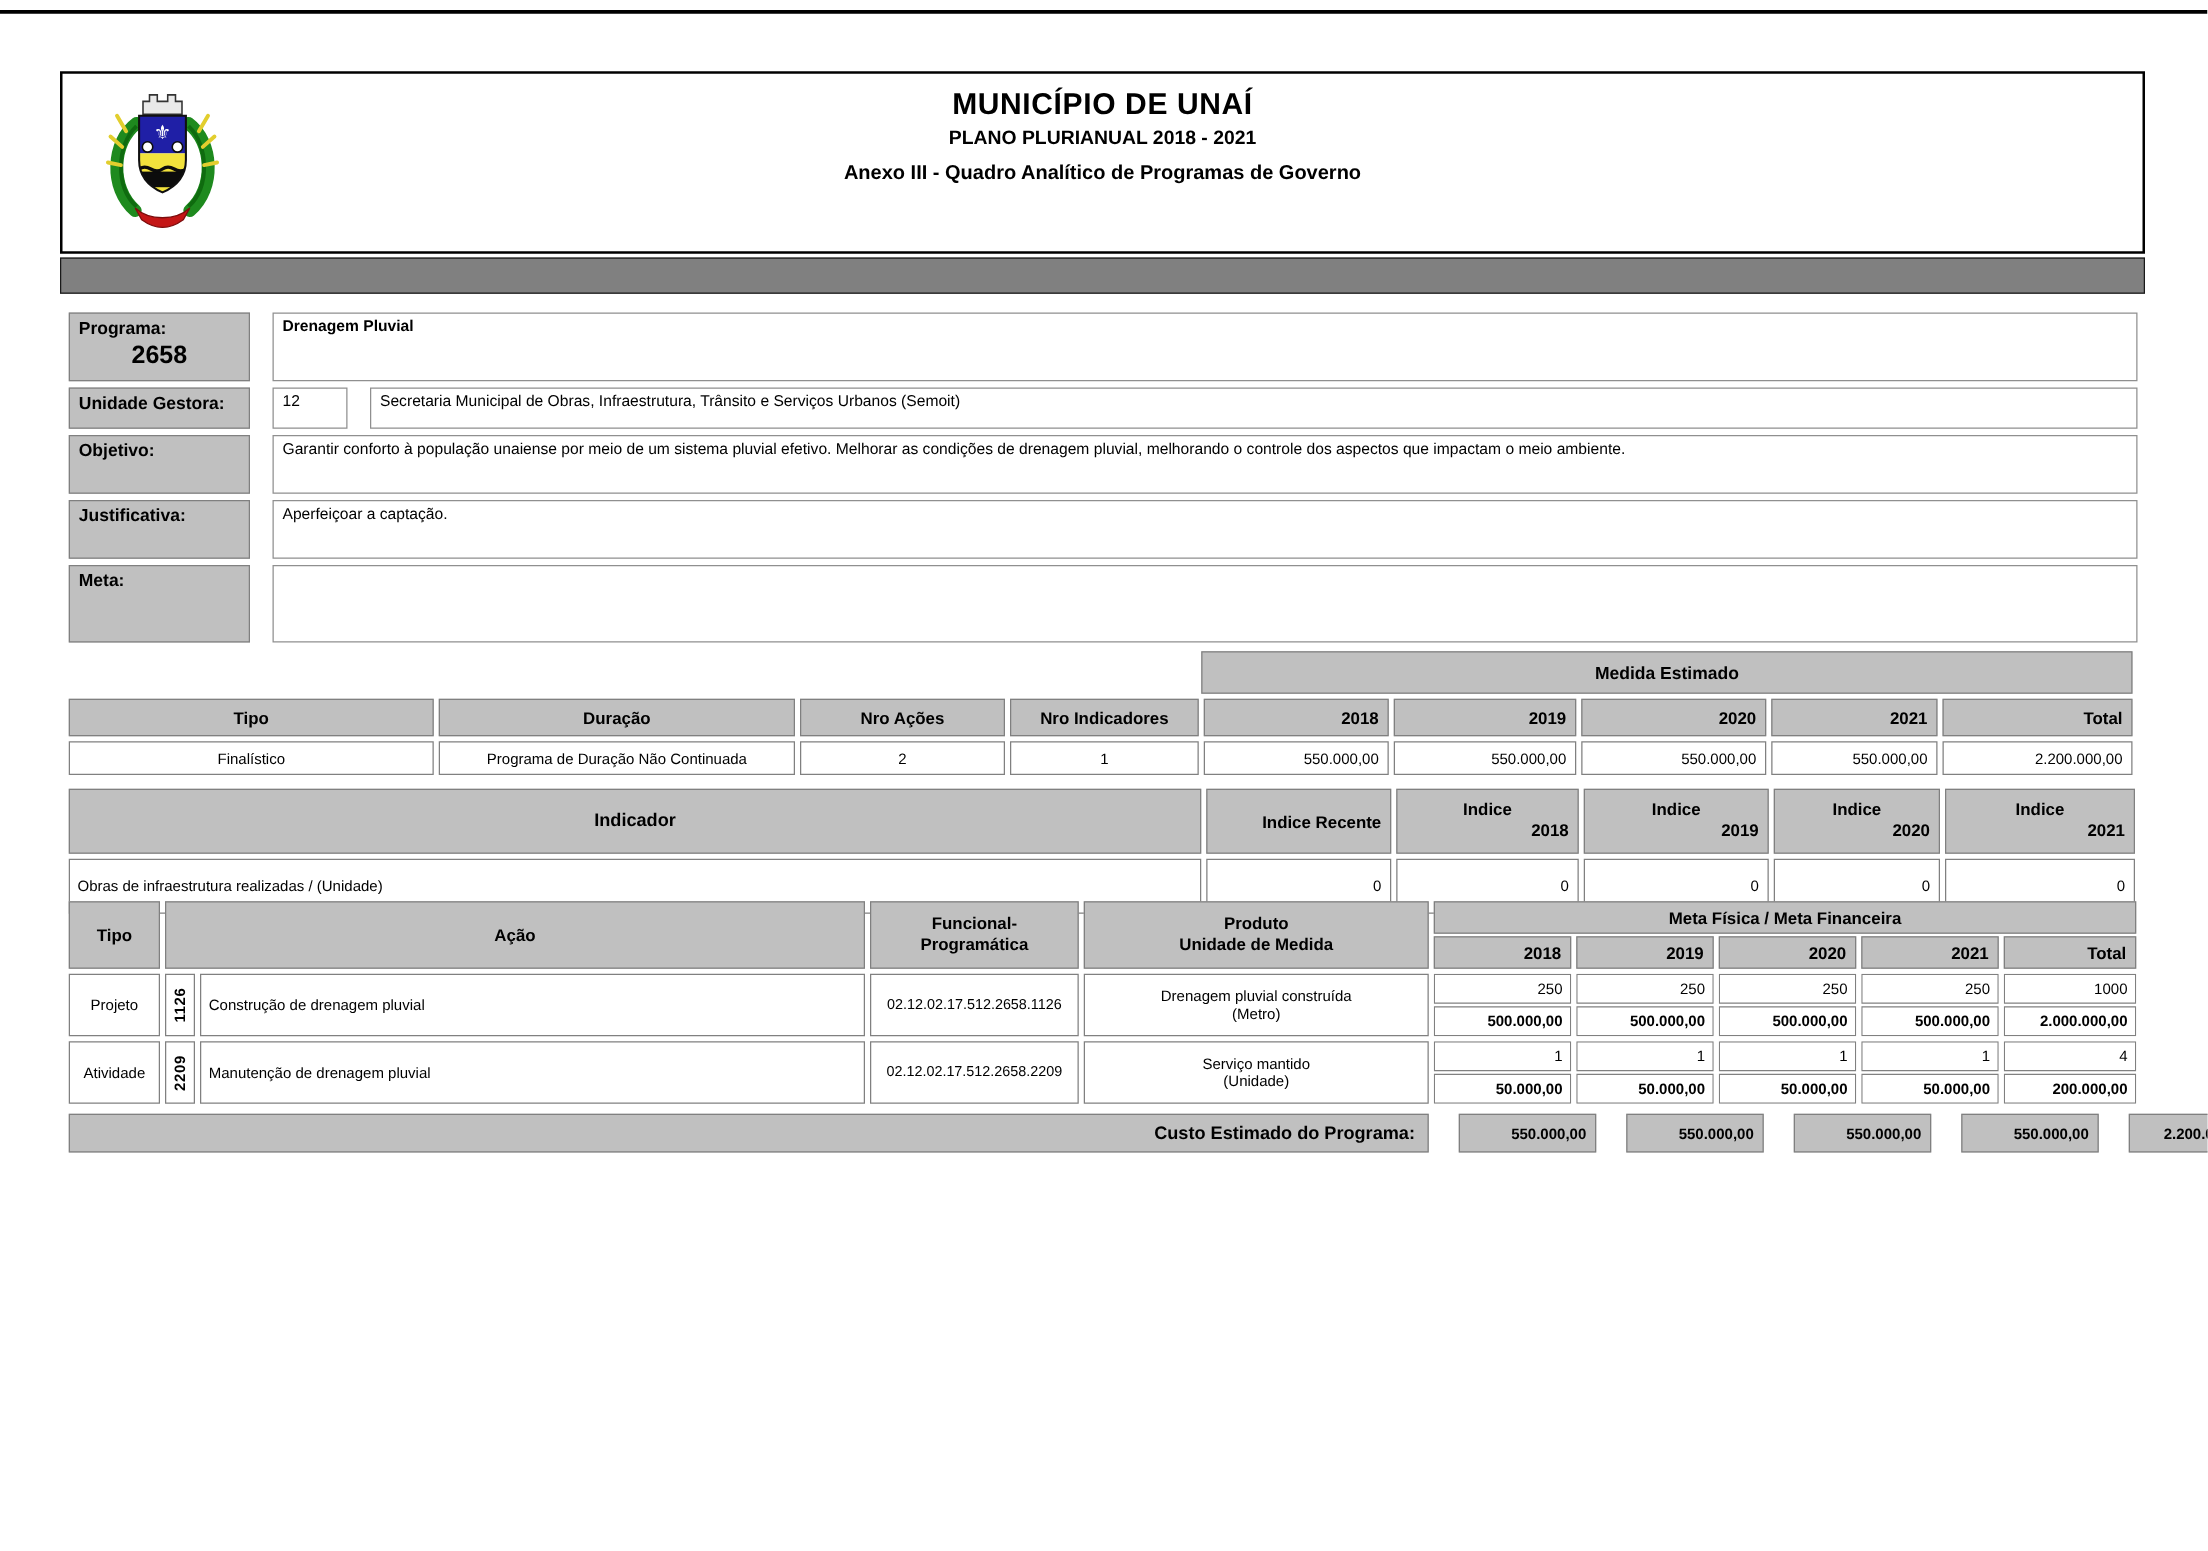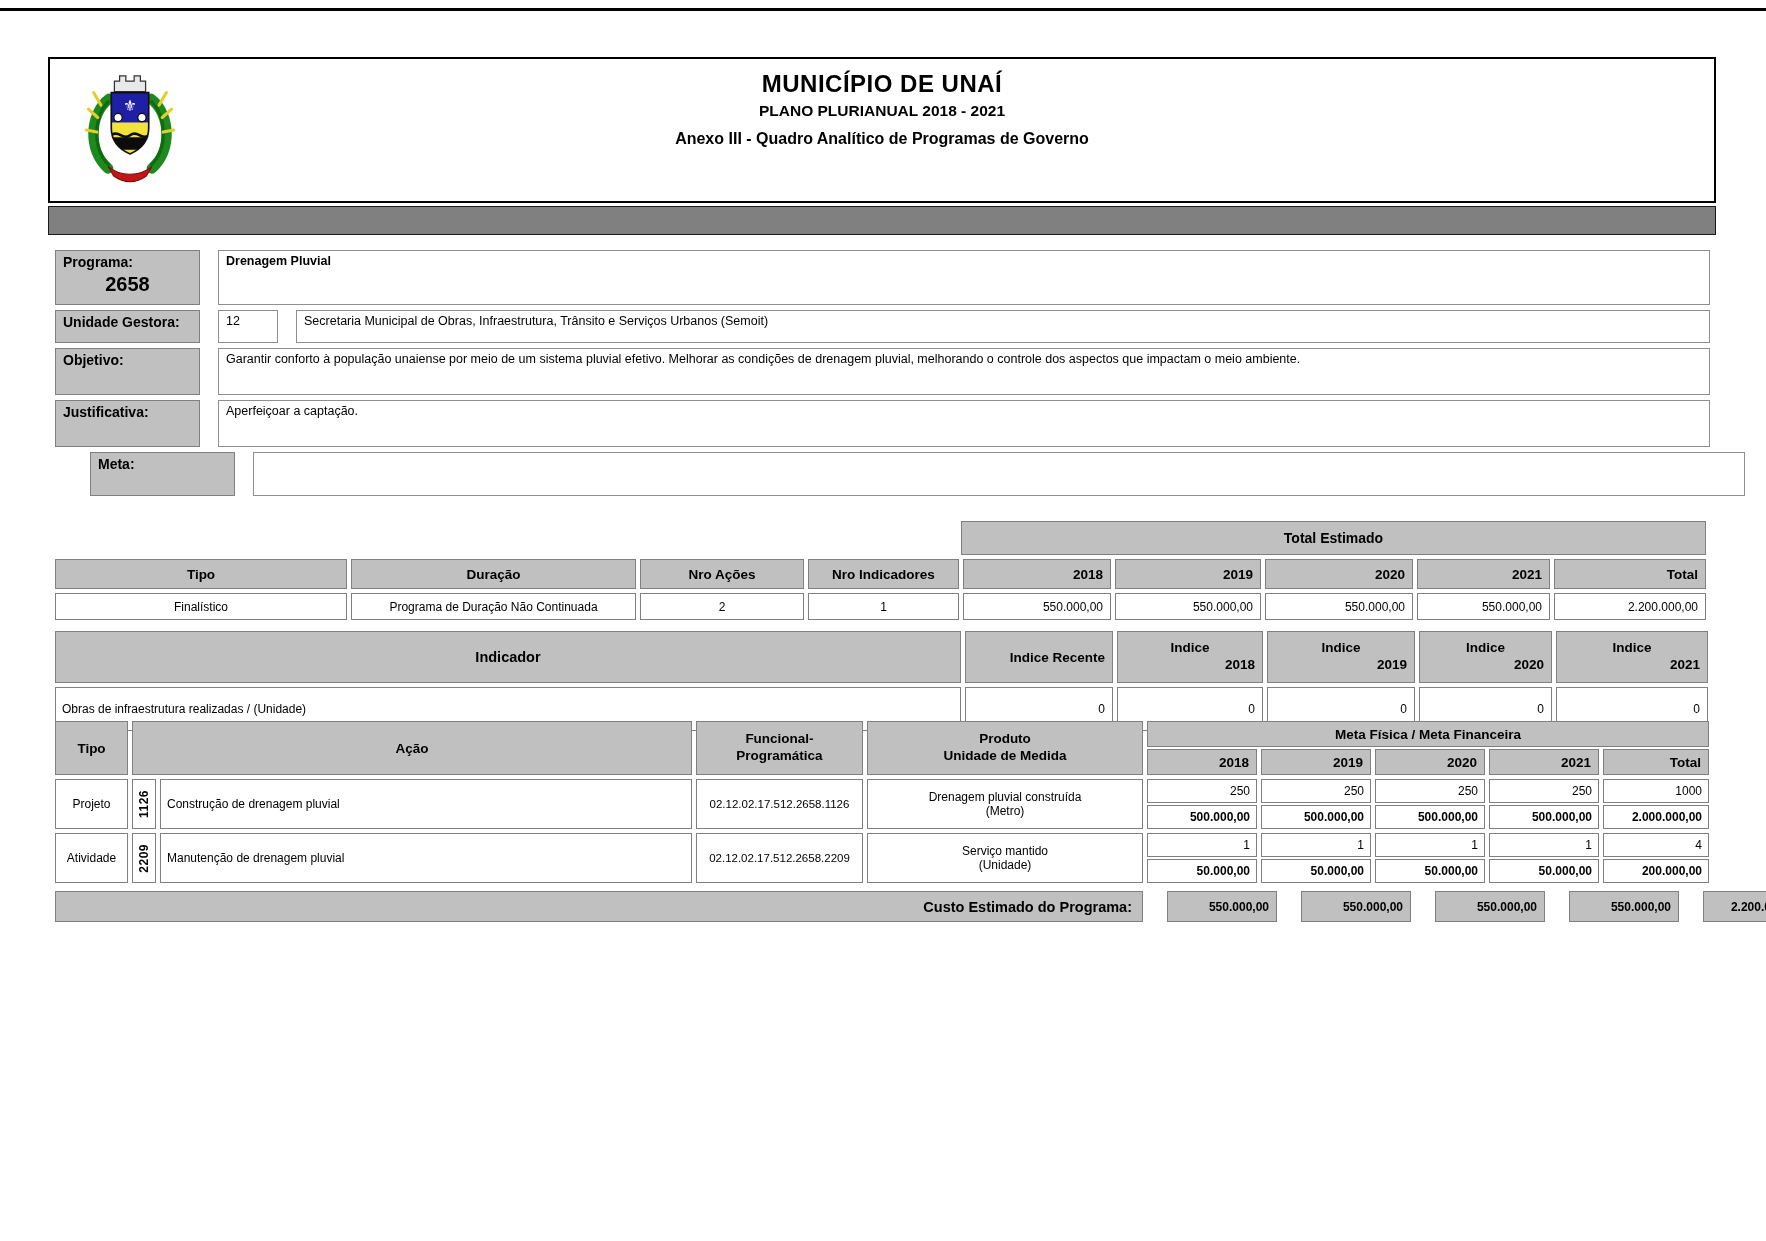--- a/index.html
+++ b/index.html
@@ -117,26 +117,26 @@
 <div class="abs inforow" style="top:348px; height:47px;">
   <div class="lbl">Objetivo:</div>
   <div class="val">Garantir conforto à população unaiense por meio de um sistema pluvial efetivo. Melhorar as condições de drenagem pluvial, melhorando o controle dos aspectos que impactam o meio ambiente.</div>
 </div>
 
 <div class="abs inforow" style="top:400px; height:47px;">
   <div class="lbl">Justificativa:</div>
   <div class="val">Aperfeiçoar a captação.</div>
 </div>
 
-<div class="abs inforow" style="top:452px; height:44px;margin-left:35px;">
+<div class="abs inforow" style="top:452px; height:62px;">
   <div class="lbl">Meta:</div>
   <div class="val"></div>
 </div>
 
-<div class="abs band" style="left:961px; top:521px; width:745px; height:34px;">Total Estimado</div>
+<div class="abs band" style="left:961px; top:521px; width:745px; height:34px;">Medida Estimado</div>
 
 <div class="abs grid t1grid" style="top:559px; height:30px;">
   <div class="cell hc ctr">Tipo</div>
   <div class="cell hc ctr">Duração</div>
   <div class="cell hc ctr">Nro Ações</div>
   <div class="cell hc ctr">Nro Indicadores</div>
   <div class="cell hc rt">2018</div>
   <div class="cell hc rt">2019</div>
   <div class="cell hc rt">2020</div>
   <div class="cell hc rt">2021</div>

